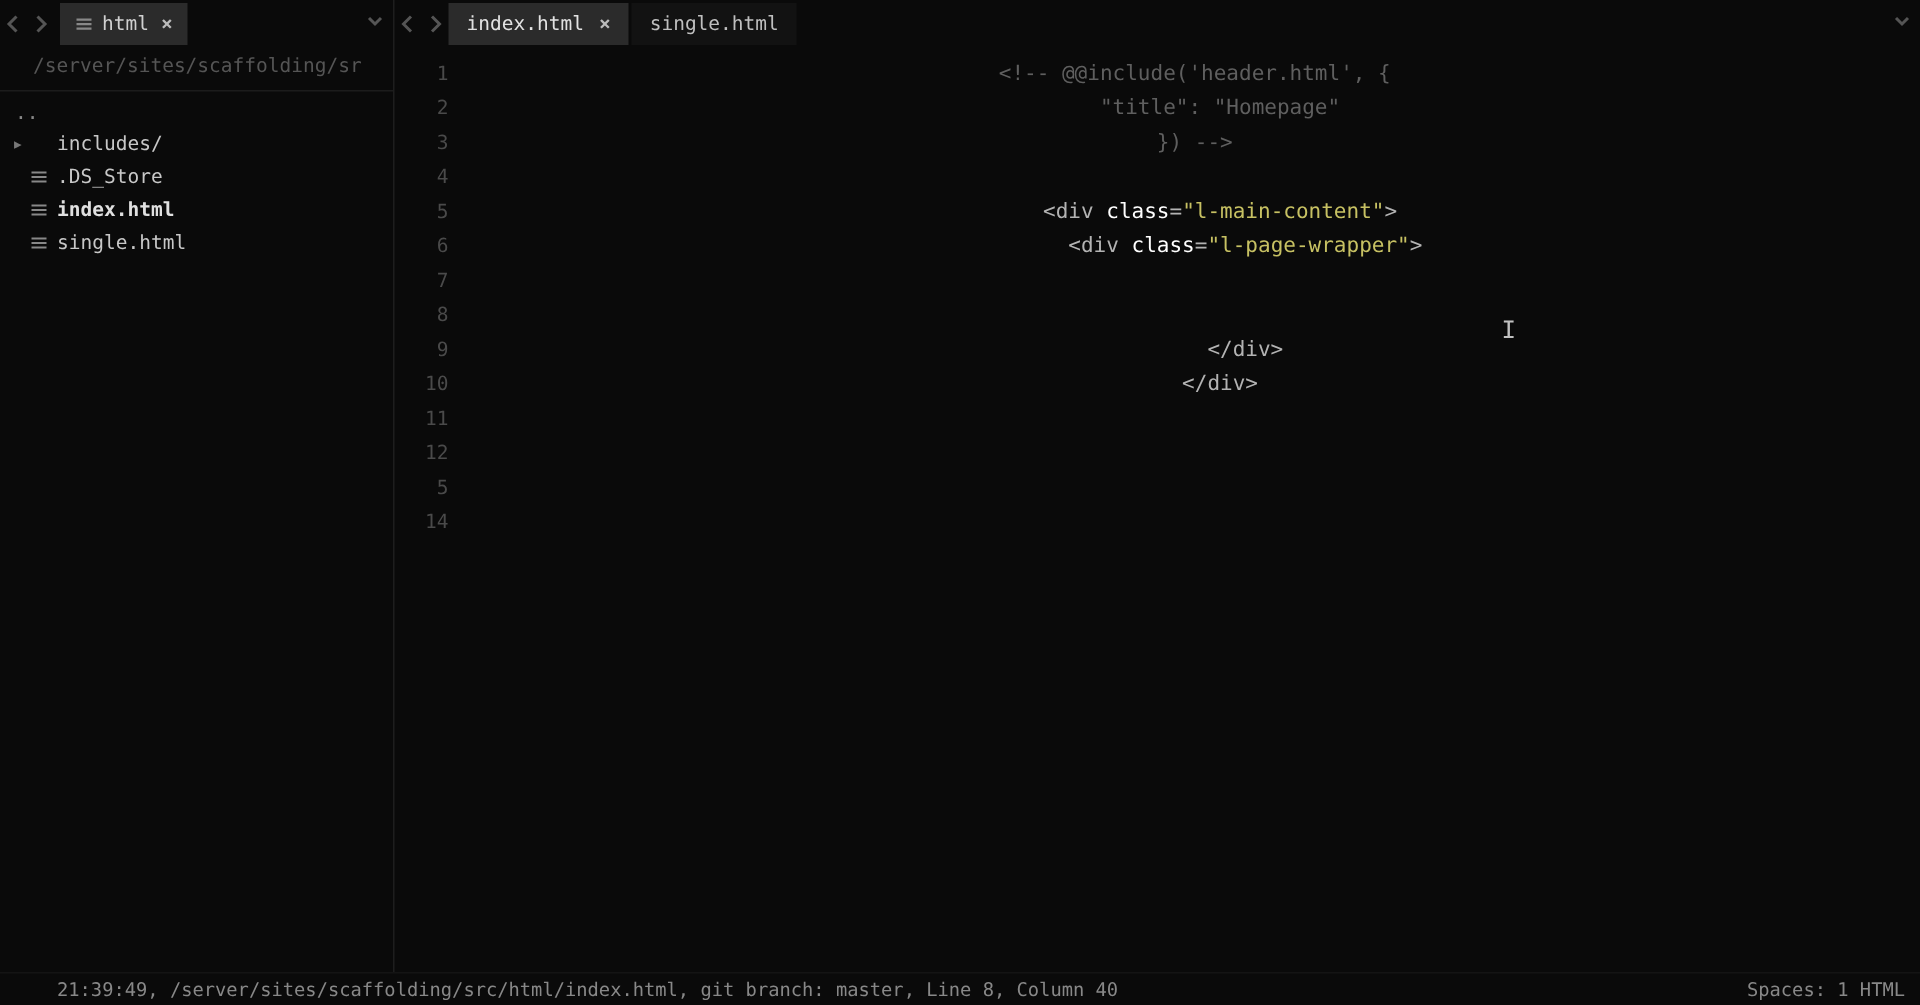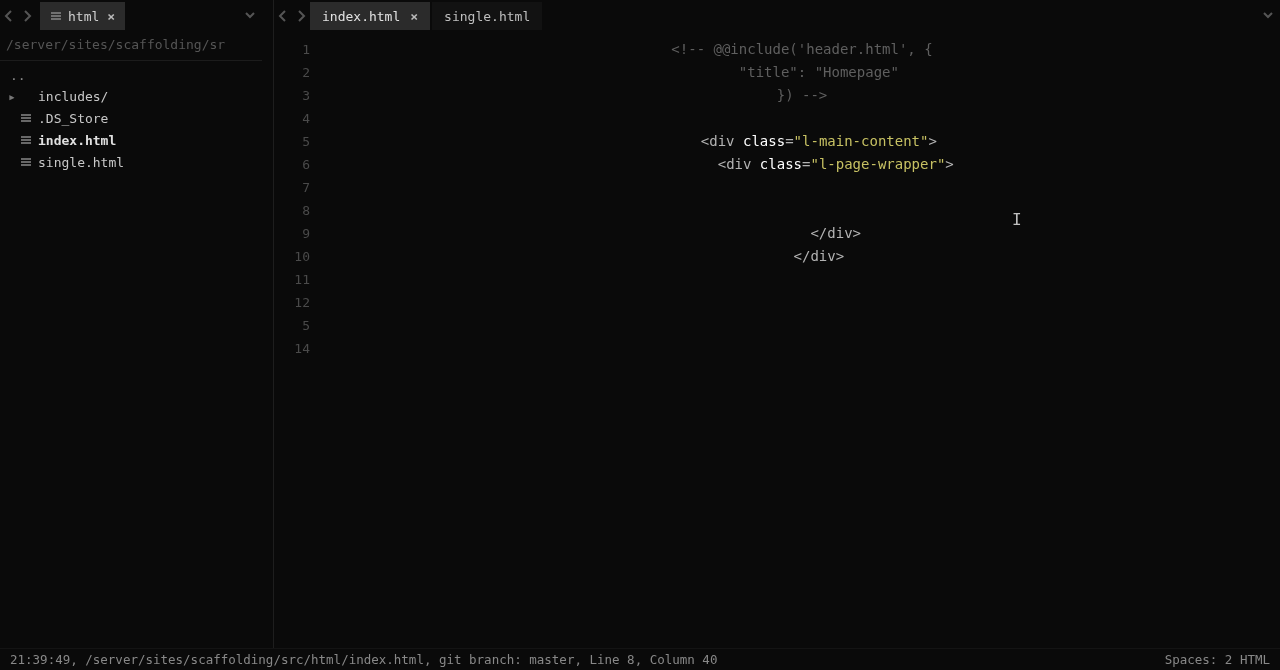--- a/index.html
+++ b/index.html
@@ -6,41 +6,41 @@
   html, body {
     width: 1280px;
     height: 670px;
     background: #0a0a0a;
     font-family: "Menlo", "Consolas", monospace;
     font-size: 13px;
     color: #c0c0c0;
     overflow: hidden;
   }
   .app { display: flex; flex-direction: column; height: 100%; }
-  .panes { display: flex; flex: 1; overflow: hidden; gap: 11px; }
+  .panes { display: flex; flex: 1; overflow: hidden; }
 
   
   .left-pane { width: 262px; display: flex; flex-direction: column; background: #0a0a0a; }
   .left-tabs { display: flex; align-items: center; height: 32px; background: #0a0a0a; }
   .arrow-btn { width: 14px; height: 14px; display:flex; align-items:center; justify-content:center; color:#555; margin: 0 2px; cursor: pointer; }
   .arrow-btn svg { width: 12px; height: 12px; }
   .left-tabs .tab {
     display:flex; align-items:center; height: 28px;
     background: #2b2b2b; padding: 0 10px; margin-left: 4px;
     color:#d0d0d0;
   }
   .tab-icon { display:inline-flex; margin-right: 6px; color:#888; }
   .tab-icon svg { width: 12px; height: 12px; }
   .tab-close { margin-left: 8px; color:#bbb; font-weight:bold; cursor:pointer; }
   .left-tabs .spacer { flex: 1; }
   .dropdown-icon { width:14px; color:#555; margin-right: 4px; }
   .dropdown-icon svg { width:12px; height:12px; }
 
   .breadcrumb {
-    height: 26px; line-height: 26px; padding: 0 6px;
+    height: 26px; line-height: 26px; padding: 0 22px;
     color: #555; font-size: 13px; white-space: nowrap; overflow: hidden;
   }
   .breadcrumb-sep { margin-top: 2px; border-bottom: 1px solid #1c1c1c; }
 
   .tree { padding: 4px 4px; color:#c8c8c8; }
   .tree-item { display:flex; align-items:center; height:22px; padding: 0 4px; cursor:pointer; }
   .tree-item .tri { width:12px; display:inline-block; color:#777; }
   .tree-item .fi { width:14px; display:inline-flex; align-items:center; color:#888; margin-right: 4px;}
   .tree-item .fi svg { width:12px; height:12px; }
   .tree-item.bold { font-weight: bold; color:#e0e0e0; }
@@ -81,21 +81,21 @@
     position:absolute; left:694px; top:178px;
     color:#c0c0c0; font-size:16px; pointer-events:none;
   }
 
   
   .status {
     height:22px; display:flex; align-items:center;
     padding:0 10px; background:#0a0a0a; color:#888; font-size:12.5px;
     border-top:1px solid #141414;
   }
-  .status .left { flex:1; white-space:nowrap; overflow:hidden; text-overflow:ellipsis; }
+  .status .left { flex:1; white-space:nowrap; overflow:hidden; text-overflow:ellipsis;margin-left:28px; }
   .status .right { white-space:nowrap; margin-left:12px; }
 </style>
 </head>
 <body>
 
 <div class="app">
   <div class="panes">
 
     <div class="left-pane">
       <div class="left-tabs">
@@ -227,15 +227,15 @@
             <div class="line"></div>
             <div class="line"></div>
           </div>
       </div>
     </div>
 
   </div>
 
   <div class="status">
     <span class="left">21:39:49, /server/sites/scaffolding/src/html/index.html, git branch: master, Line 8, Column 40</span>
-    <span class="right">Spaces: 2 HTML</span>
+    <span class="right">Spaces: 1 HTML</span>
   </div>
 </div>
 
 </body></html>

